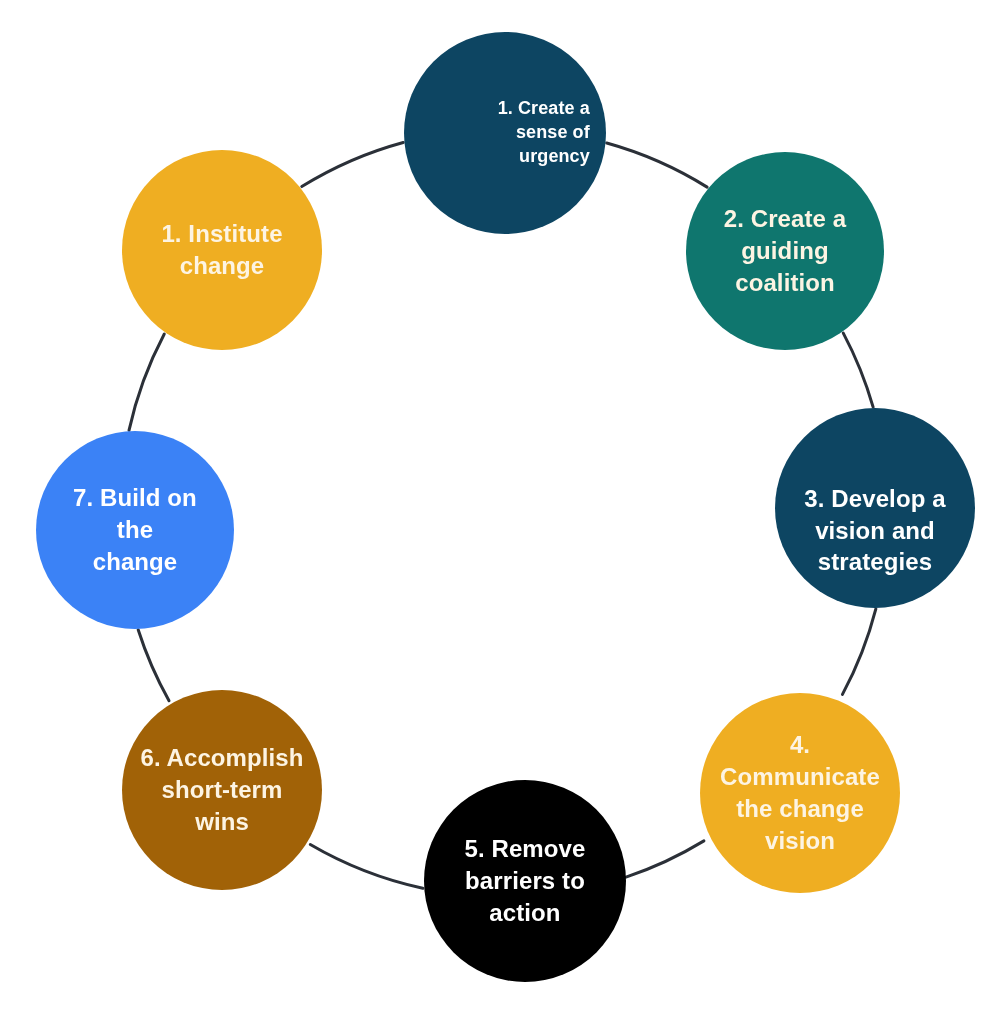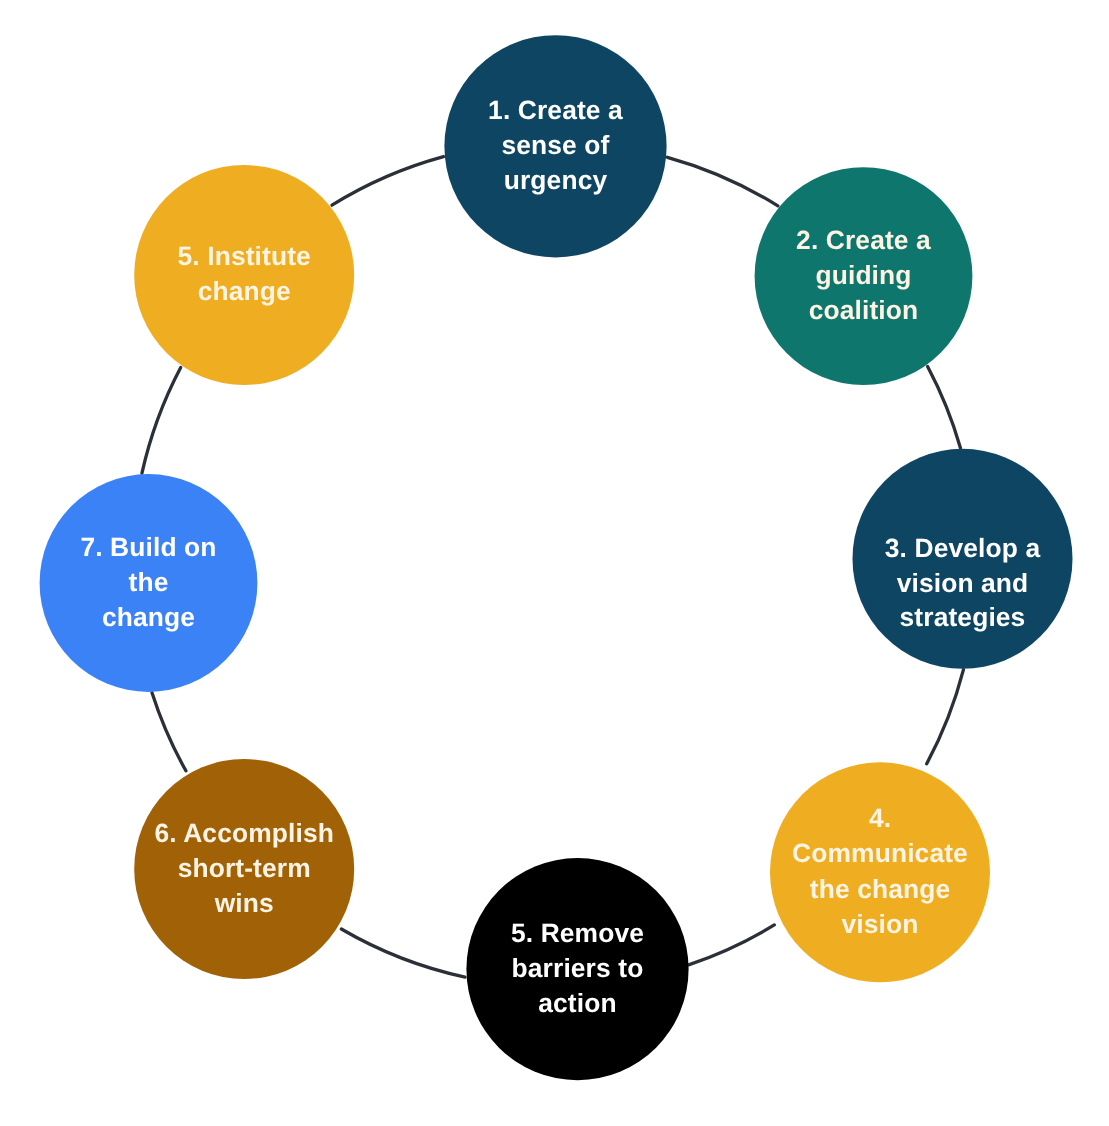--- a/index.html
+++ b/index.html
@@ -69,21 +69,21 @@
       <path d="M 875.86 608.80 A 384 384 0 0 1 842.45 694.40" fill="none" stroke="#2b3038" stroke-width="3" stroke-linecap="round"></path>
       <path d="M 703.91 840.86 A 384 384 0 0 1 625.99 877.11" fill="none" stroke="#2b3038" stroke-width="3" stroke-linecap="round"></path>
       <path d="M 422.76 888.31 A 384 384 0 0 1 310.30 844.57" fill="none" stroke="#2b3038" stroke-width="3" stroke-linecap="round"></path>
       <path d="M 169.02 700.74 A 384 384 0 0 1 138.19 629.80" fill="none" stroke="#2b3038" stroke-width="3" stroke-linecap="round"></path>
       <path d="M 129.00 430.33 A 384 384 0 0 1 164.27 334.00" fill="none" stroke="#2b3038" stroke-width="3" stroke-linecap="round"></path>
       <path d="M 301.78 186.56 A 384 384 0 0 1 403.21 142.46" fill="none" stroke="#2b3038" stroke-width="3" stroke-linecap="round"></path>
     </svg>
 
   <div id="nodes-layer">
       <div class="step-node theme-navy" style="left: 404px; top: 32px; width: 202px; height: 202px; background: rgb(13, 69, 98);">
-        <span class="step-label" style="font-size: 24px;">1. Create a
+        <span class="step-label" style="font-size: 18px; text-align: right;">1. Create a
 sense of
 urgency</span>
       </div>
       <div class="step-node theme-gold" style="left: 686px; top: 152px; width: 198px; height: 198px; background: #0f766e;">
         <span class="step-label" style="font-size: 24px;">2. Create a
 guiding
 coalition</span>
       </div>
       <div class="step-node theme-navy" style="left: 775px; top: 408px; width: 200px; height: 200px; background: rgb(13, 69, 98);">
         <span class="step-label" style="font-size: 24px; margin-top: 45px;">3. Develop a
@@ -104,18 +104,18 @@
       <div class="step-node theme-gold" style="left: 122px; top: 690px; width: 200px; height: 200px; background: #a16207;">
         <span class="step-label" style="font-size: 24px;">6. Accomplish
 short-term
 wins</span>
       </div>
       <div class="step-node theme-navy" style="left: 36px; top: 431px; width: 198px; height: 198px; background: #3b82f6;">
         <span class="step-label" style="font-size: 24px;">7. Build on the
 change</span>
       </div>
       <div class="step-node theme-gold" style="left: 122px; top: 150px; width: 200px; height: 200px; background: rgb(239, 174, 34);">
-        <span class="step-label" style="font-size: 24px;">5. Institute
+        <span class="step-label" style="font-size: 24px;">1. Institute
 change</span>
       </div>
     </div>
 
 </div>
 
 </body></html>

